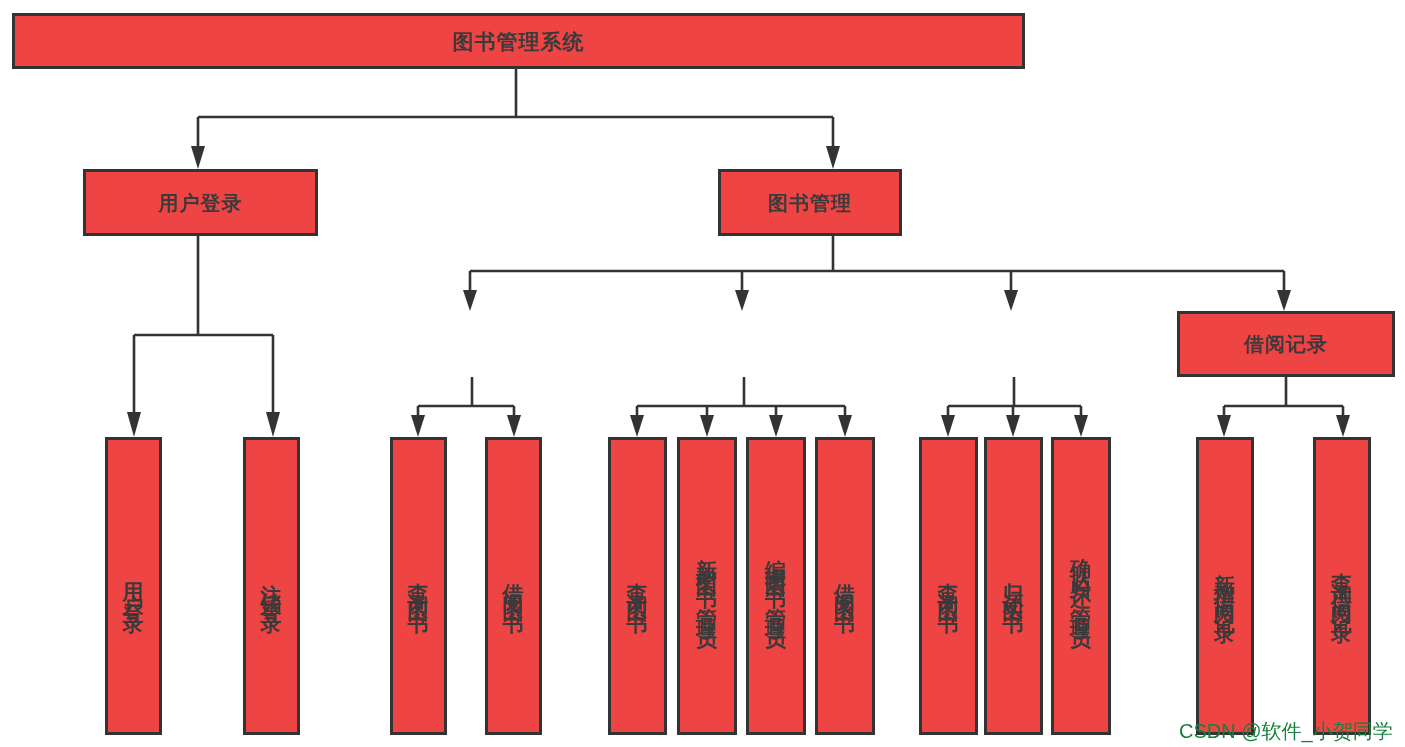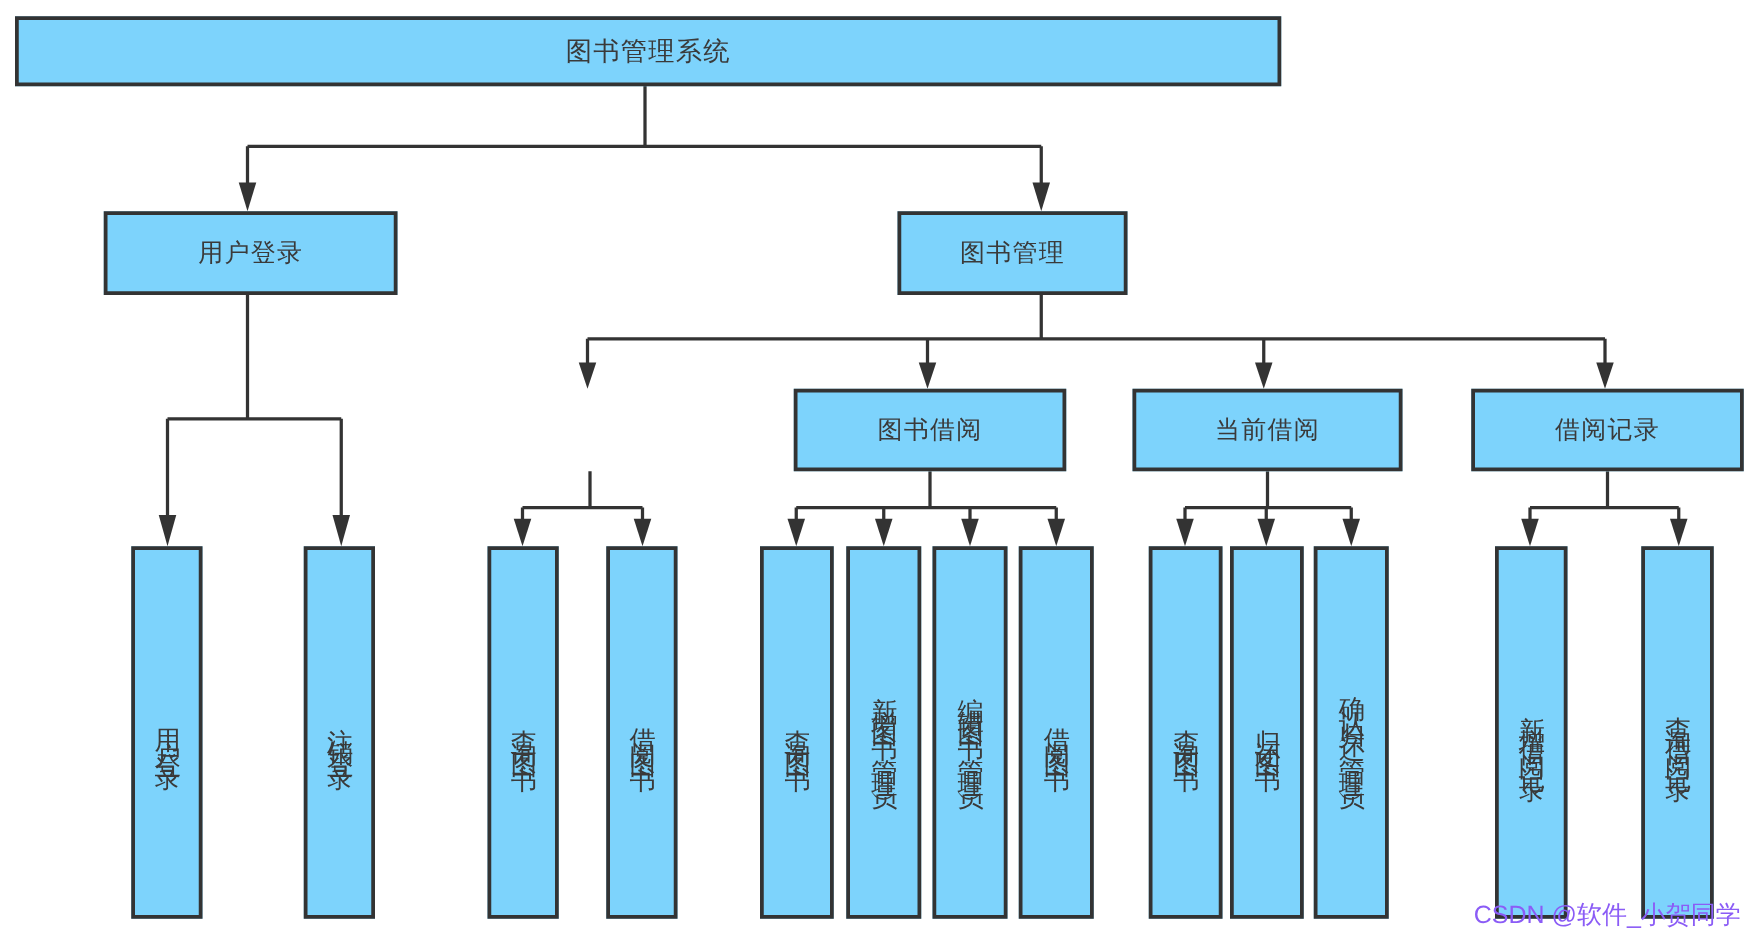--- a/index.html
+++ b/index.html
@@ -18,26 +18,27 @@
   .connectors {
     position: absolute;
     left: 0;
     top: 0;
     pointer-events: none;
   }
   .box {
     position: absolute;
     box-sizing: border-box;
     border: 3px solid #333333;
-    background: #7dd3fc;
+    background: #ef4444;
     display: flex;
     align-items: center;
     justify-content: center;
     color: #3a3a3a;
     line-height: 1;
+    font-weight: bold;
   }
   .box.root {
     left: 12px; top: 13px; width: 1013px; height: 56px;
     font-size: 21px; letter-spacing: 1px;
   }
   .box.lvl2 {
     top: 169px; height: 67px;
     font-size: 20px; letter-spacing: 1px;
   }
   .box.lvl3 {
@@ -51,21 +52,21 @@
     font-size: 21px;
     letter-spacing: 10px;
     white-space: nowrap;
   }
   .watermark {
     position: absolute;
     left: 1179px;
     top: 718px;
     width: 226px;
     font-size: 20px;
-    color: #8b5cf6;
+    color: #15803d;
     letter-spacing: 0px;
     white-space: nowrap;
   }
 </style>
 </head>
 <body>
 
 <div class="canvas">
 
   <svg class="connectors" width="1405" height="747" viewBox="0 0 1405 747">
@@ -113,22 +114,20 @@
       <polygon points="1217,415 1231,415 1224,437"></polygon>
       <polygon points="1336,415 1350,415 1343,437"></polygon>
     </g>
   </svg>
 
   <div class="box root">图书管理系统</div>
 
   <div class="box lvl2" style="left:83px; width:235px;">用户登录</div>
   <div class="box lvl2" style="left:718px; width:184px;">图书管理</div>
 
-  <div class="box lvl3" style="left:635px; width:218px;">图书借阅</div>
-  <div class="box lvl3" style="left:906px; width:216px;">当前借阅</div>
   <div class="box lvl3" style="left:1177px; width:218px;">借阅记录</div>
 
   <div class="box leaf" style="left:105px; width:57px;">用户登录</div>
   <div class="box leaf" style="left:243px; width:57px;">注销登录</div>
 
   <div class="box leaf" style="left:390px; width:57px;">查询图书</div>
   <div class="box leaf" style="left:485px; width:57px;">借阅图书</div>
 
   <div class="box leaf" style="left:608px; width:59px;">查询图书</div>
   <div class="box leaf" style="left:677px; width:60px;">新增图书（管理员）</div>

